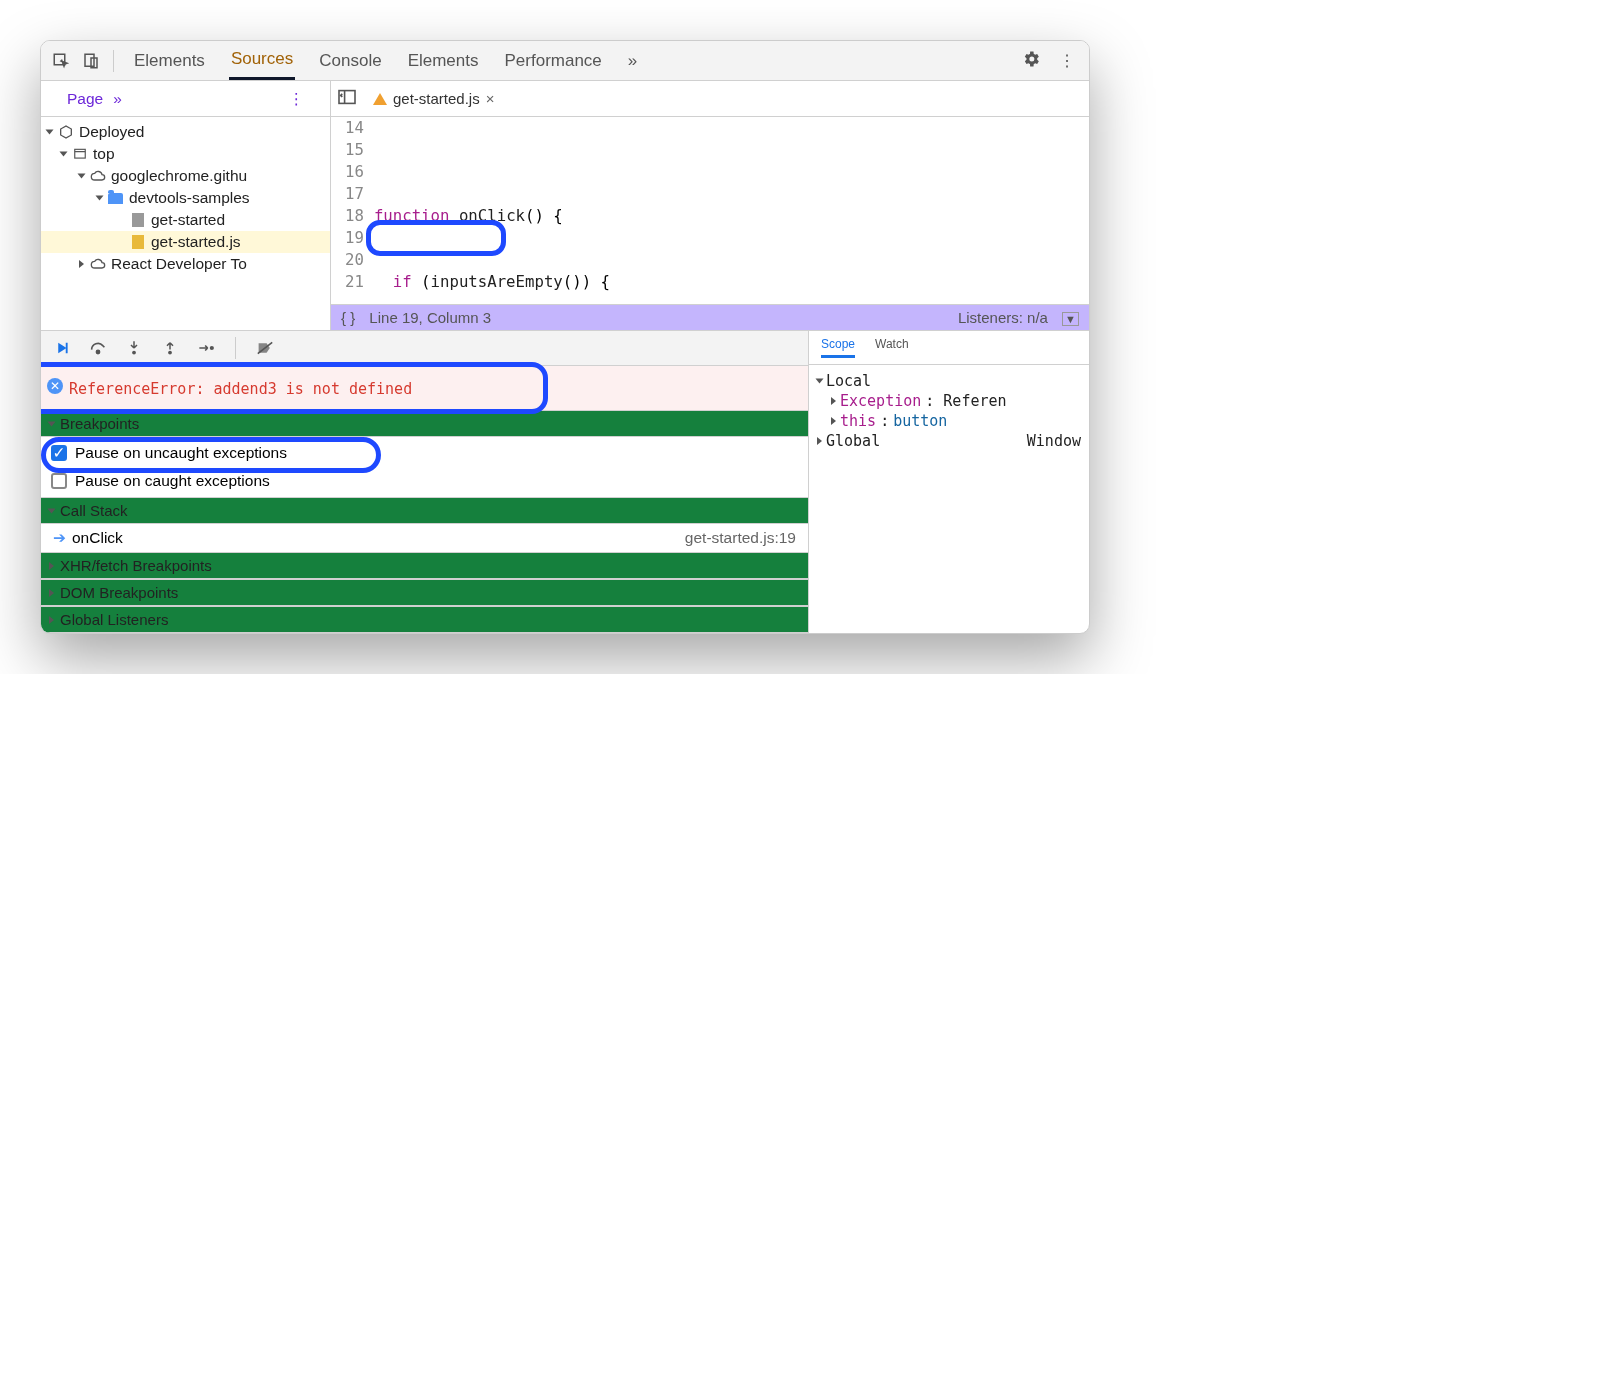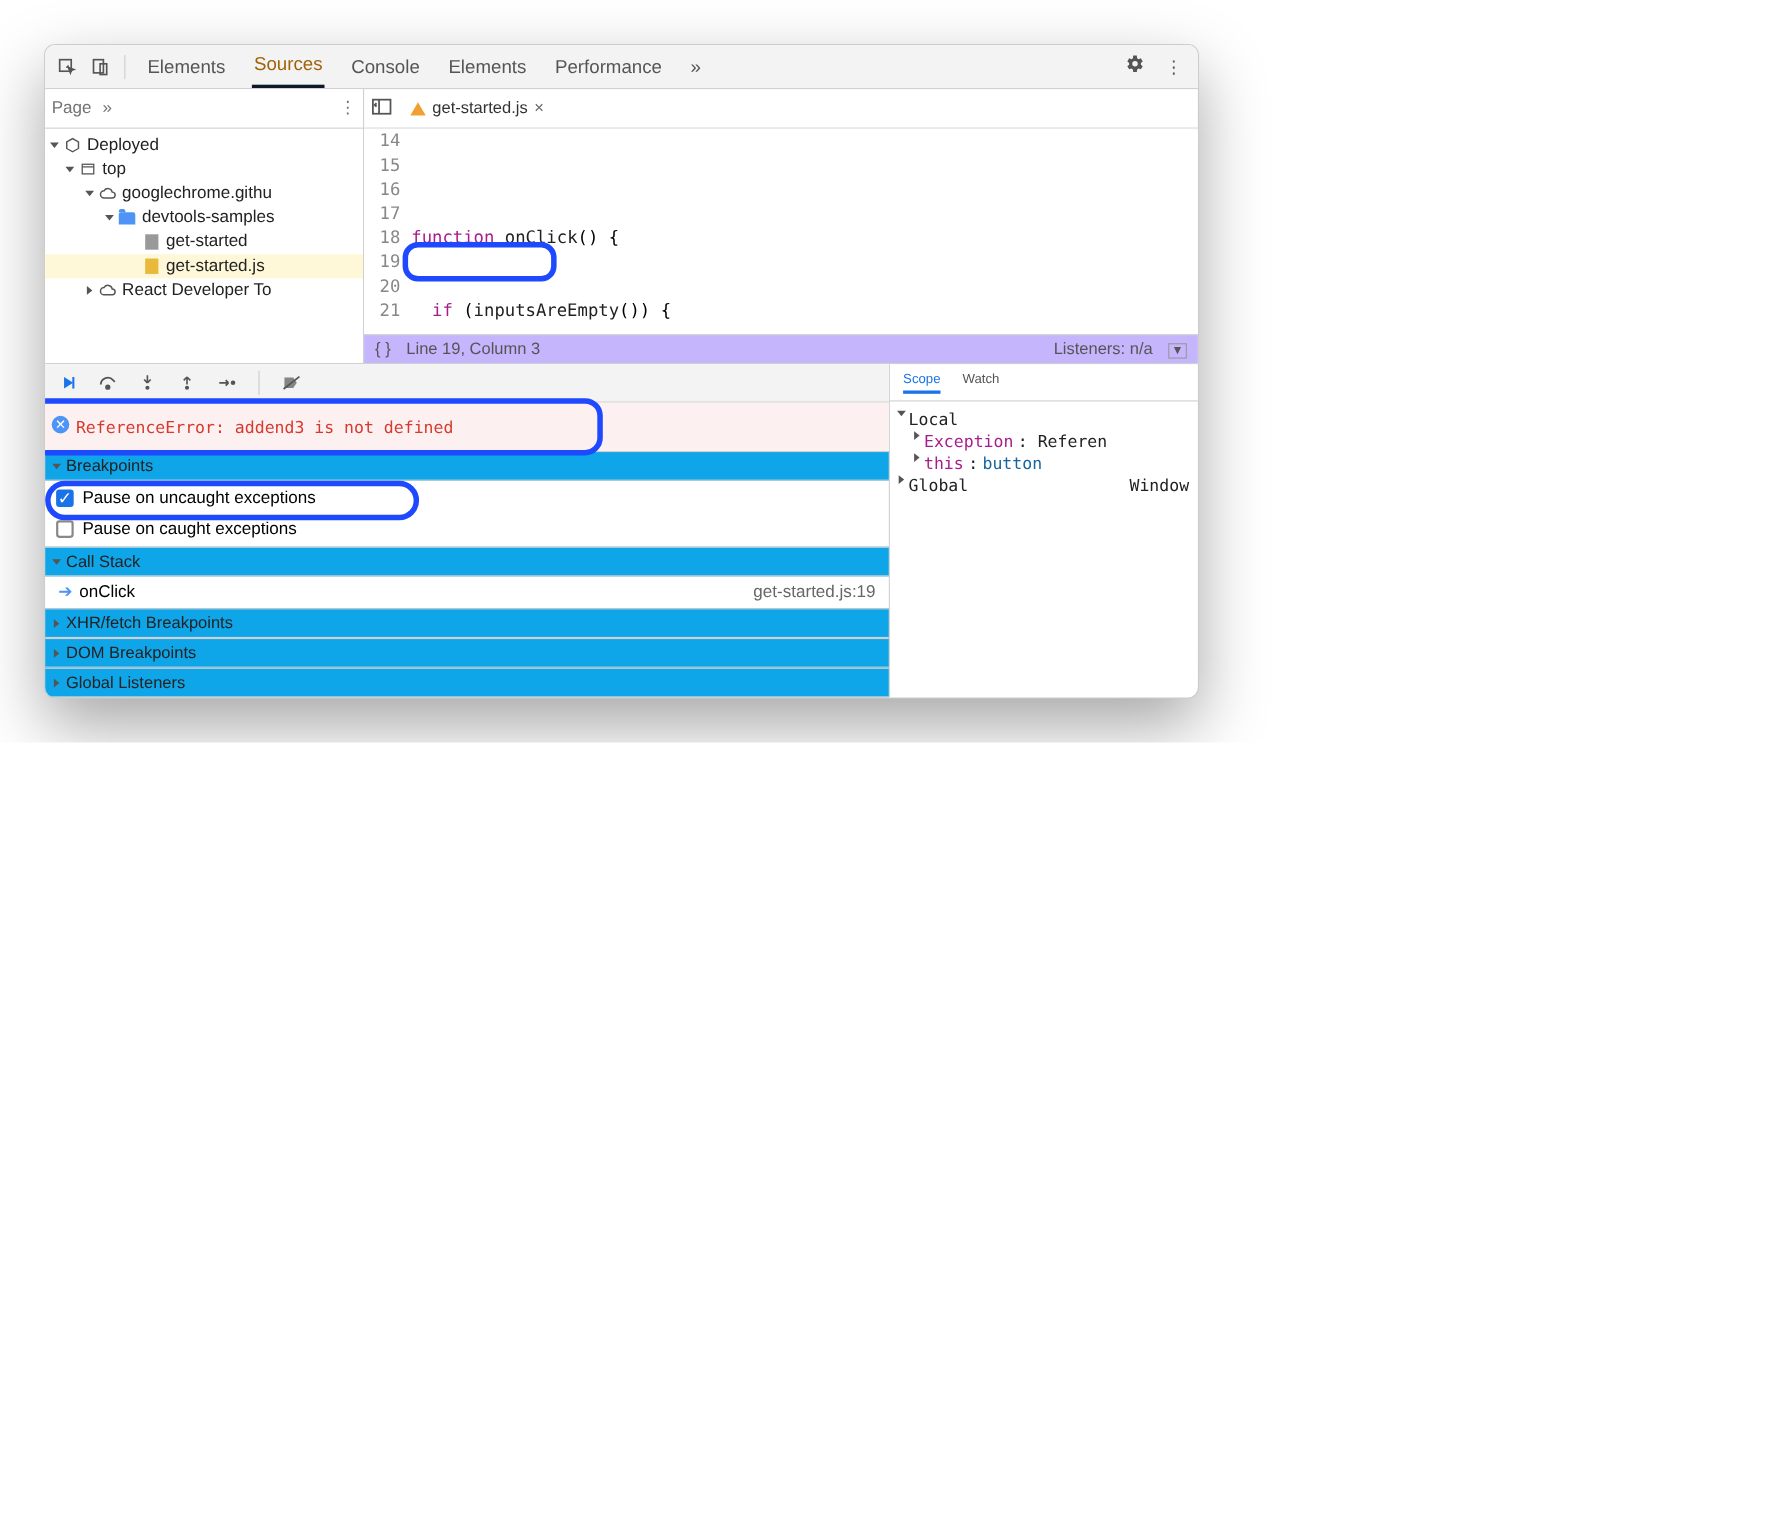--- a/index.html
+++ b/index.html
@@ -40,22 +40,22 @@
   .tab { color:#555; font-size:17px; padding:8px 2px; cursor:pointer;}
   .tab.active { color:#a16207; border-bottom:3px solid #0f172a; font-weight:500;}
   .gear,.more { color:#555; cursor:pointer; padding:0 8px;}
 
   .main { display:flex; height: 250px; border-bottom:1px solid #d0d0d0;}
   .nav {
     width: 290px; border-right:1px solid #d0d0d0; display:flex; flex-direction:column;
     background:#fff;
   }
   .nav-head {
-    display:flex; align-items:center; padding:6px 6px; border-bottom:1px solid #d0d0d0;
-    font-size:15.5px; color:#737373; gap:10px; height:36px;
+    display:flex; align-items:center; padding:6px 26px; border-bottom:1px solid #d0d0d0;
+    font-size:15.5px; color:#6d28d9; gap:10px; height:36px;
   }
   .nav-head .spacer{flex:1;}
   .tree { padding:4px 0; font-size:15.5px; color:#222; overflow:hidden; flex:1;}
   .tree-row { display:flex; align-items:center; gap:5px; padding:2px 0; white-space:nowrap;}
   .tree-row.sel { background:#fff8d8;}
   .ind0{padding-left:6px}.ind1{padding-left:20px}.ind2{padding-left:38px}.ind3{padding-left:56px}.ind4{padding-left:88px}
   .caret{display:inline-block;width:0;height:0;border-left:5px solid #555;border-top:4px solid transparent;border-bottom:4px solid transparent;}
   .caret.down{transform:rotate(90deg);}
   .ficon{width:17px;height:17px;display:inline-flex;align-items:center;justify-content:center;}
   .cube{color:#555;}
@@ -85,35 +85,35 @@
   .dbg-toolbar { display:flex; align-items:center; gap:10px; padding:4px 8px; border-bottom:1px solid #d0d0d0; background:#f3f3f3;}
   .dbg-btn { width:26px;height:26px; display:flex;align-items:center;justify-content:center;color:#555;cursor:pointer;}
   .dbg-btn.blue{color:#1a73e8;}
 
   .pause-banner { background:#fdf0f0; padding:10px 14px 12px 28px; color:#333; position:relative;}
   .pause-banner .title-row{ color:#5a4040; font-weight:500; font-size:15.5px;}
   .pause-banner .err{ color:#d63a2f; font-family:Menlo,Consolas,monospace; font-size:15px; margin-top:4px;}
   .pause-banner .xicon{position:absolute; left:6px; top:12px; width:16px;height:16px;border-radius:50%;background:#4e94f7;color:#fff;display:flex;align-items:center;justify-content:center;font-size:12px;}
   .hl-banner{ position:absolute; top:-4px; left:-30px; right:260px; bottom:-4px; border:5px solid #1e49ff; border-radius:16px; pointer-events:none;}
 
-  .section-head { background:#0ea5e9; border-top:1px solid #d0d0d0; border-bottom:1px solid #d0d0d0; padding:4px 8px; font-size:15px; color:#222; display:flex;align-items:center;gap:6px;}
+  .section-head { background:#15803d; border-top:1px solid #d0d0d0; border-bottom:1px solid #d0d0d0; padding:4px 8px; font-size:15px; color:#222; display:flex;align-items:center;gap:6px;}
   .section-body { padding:2px 0;}
   .dbg-row { display:flex; align-items:center; gap:8px; padding:5px 10px; font-size:15.5px; position:relative;}
   .chk{ width:16px;height:16px;border:2px solid #888;border-radius:3px;display:inline-flex;align-items:center;justify-content:center;}
   .chk.on{background:#1a73e8;border-color:#1a73e8;color:#fff;}
   .hl-chk{ position:absolute; top:-2px; left:0px; width:340px; height:36px; border:5px solid #1e49ff; border-radius:18px; pointer-events:none;}
   .callrow{display:flex;align-items:center;justify-content:space-between;padding:5px 12px;font-size:15.5px;}
   .callrow .loc{color:#666;}
   .arrow-cur{color:#4e94f7;margin-right:6px;}
 
   .scope-tabs{display:flex;gap:20px;padding:6px 12px;border-bottom:1px solid #d0d0d0;}
   .scope-tab{font-size:12px;color:#555;padding-bottom:4px;cursor:pointer;}
   .scope-tab.active{color:#1a73e8;border-bottom:3px solid #1a73e8;}
   .scope-body{font-family:Menlo,Consolas,monospace;font-size:15px;padding:6px 4px;color:#222;}
-  .srow{display:flex;gap:4px;padding:1px 0;white-space:nowrap;overflow:hidden;}
+  .srow{display:flex;align-items:center;gap:4px;padding:1px 0;white-space:nowrap;overflow:hidden;}
   .sind0{padding-left:4px}.sind1{padding-left:18px}
   .sk{color:#a71d8c;}
   .svw{color:#222;margin-left:auto;padding-right:4px;}
 </style>
 </head>
 <body>
 
 <div class="window">
 
 

